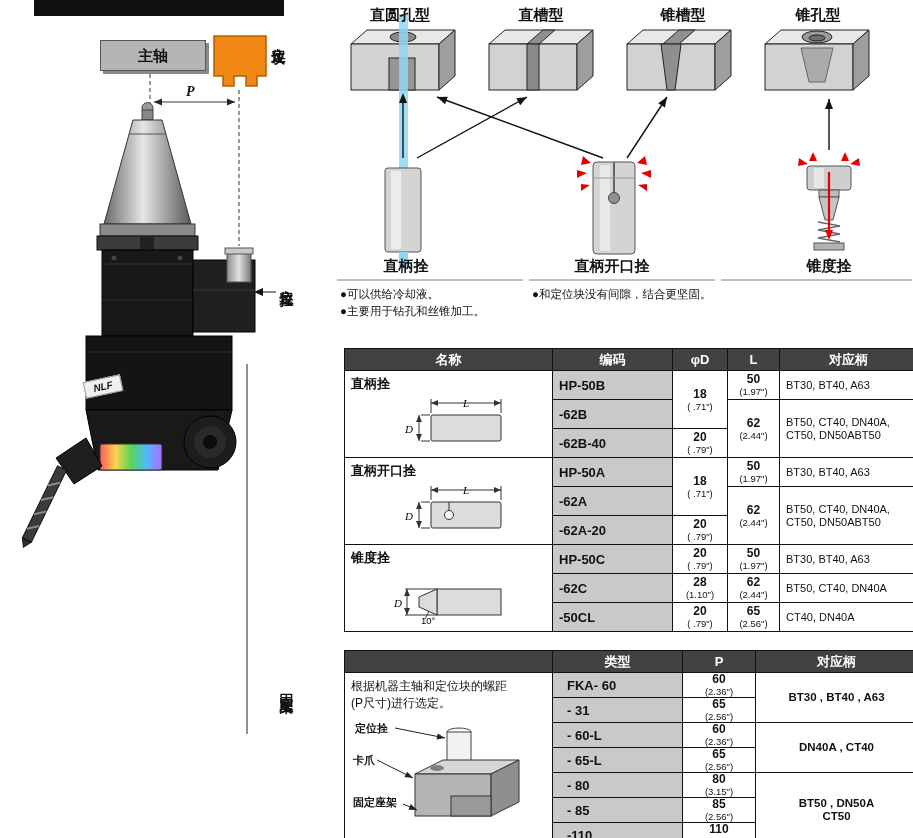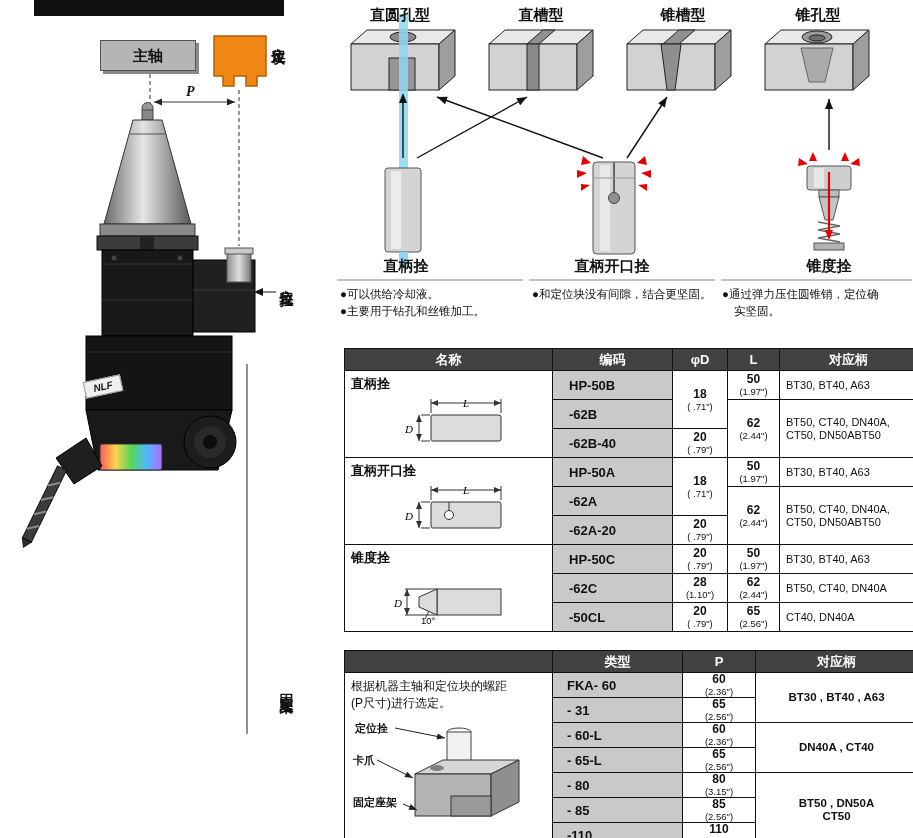--- a/index.html
+++ b/index.html
@@ -2,35 +2,35 @@
 <html><head>
 <meta charset="utf-8">
 <style>
 *{box-sizing:border-box;margin:0;padding:0}
 html,body{width:913px;height:838px;background:#fff;font-family:"Liberation Sans","DejaVu Sans",sans-serif;color:#111;overflow:hidden}
 #page{position:relative;width:913px;height:838px}
 #left{position:absolute;left:0;top:0;width:337px;height:838px}
 #right{position:absolute;left:337px;top:0;width:576px;height:838px}
 .abs{position:absolute}
 .vtext{position:absolute;writing-mode:vertical-rl;text-orientation:upright;font-weight:bold;font-size:14px;letter-spacing:2px;line-height:18px}
-.spindle{position:absolute;left:100px;top:40px;width:96px;height:31px;background:#b5b5b5;border:1px solid #555;box-shadow:3px 3px 0 #8a8a8a;text-align:center;line-height:29px;font-weight:bold;font-size:15px}
+.spindle{position:absolute;left:100px;top:40px;width:106px;height:31px;background:#b5b5b5;border:1px solid #555;box-shadow:3px 3px 0 #8a8a8a;text-align:center;line-height:29px;font-weight:bold;font-size:15px}
 .plabel{position:absolute;left:186px;top:84px;font-family:"Liberation Serif",serif;font-style:italic;font-weight:bold;font-size:14px}
 .brand{position:absolute;left:84px;top:378px;width:38px;height:17px;background:#f0f0f0;border:1px solid #999;transform:rotate(-12deg);font-style:italic;font-weight:bold;font-size:10px;text-align:center;line-height:15px}
 .sock-h{position:absolute;width:120px;text-align:center;font-size:15px;font-weight:bold;top:6px}
 .pin-l{position:absolute;width:120px;text-align:center;font-size:15px;font-weight:bold;top:257px}
 .note{position:absolute;width:188px;font-size:11.5px;line-height:17px}
 .note .ind{padding-left:12px}
 table.tbl{position:absolute;left:7px;border-collapse:collapse;table-layout:fixed;background:#fff}
 .tbl th{background:#424242;color:#fff;font-size:13px;font-weight:bold;height:22px;border:1px solid #111;padding:0}
 .tbl td{border:1px solid #111;padding:0;vertical-align:middle}
 .spec{top:348px;width:573px}
 .spec tr.r{height:29px}
 .mount{top:650px;width:573px}
 .mount tr.r{height:23px}
-td.code{background:#c9c9c9;font-weight:bold;font-size:13px;padding-left:16px;text-align:left;white-space:pre}
+td.code{background:#c9c9c9;font-weight:bold;font-size:13px;padding-left:6px;text-align:left;white-space:pre}
 .mount td.code{padding-left:14px}
 td.num{text-align:center}
 .nv{font-size:12px;font-weight:bold;line-height:13px}
 .nin{font-size:9.5px;line-height:11px}
 td.shank{font-size:11px;padding-left:6px;line-height:13px}
 .mount td.shank{text-align:center;padding-left:0;font-weight:bold;font-size:11.5px}
 td.name{vertical-align:top;background:#fff}
 .gname{font-size:13px;font-weight:bold;padding:4px 0 0 6px}
 td.desc{vertical-align:top;padding:5px 6px;font-size:12px;line-height:17px}
 .dt{font-family:"Liberation Serif",serif;font-style:italic;font-size:11px}
@@ -237,24 +237,20 @@
     <div class="pin-l" style="left:9px">直柄拴</div>
     <div class="pin-l" style="left:215px">直柄开口拴</div>
     <div class="pin-l" style="left:432px">锥度拴</div>
 
     <div class="note" style="left:3px;top:286px">
       <div>●可以供给冷却液。</div>
       <div>●主要用于钻孔和丝锥加工。</div>
     </div>
     <div class="note" style="left:195px;top:286px">
       <div>●和定位块没有间隙，结合更坚固。</div>
-    </div>
-    <div class="note" style="left:385px;top:286px">
-      <div>●通过弹力压住圆锥销，定位确</div>
-      <div class="ind">实坚固。</div>
     </div>
 
     <table class="tbl spec">
       <colgroup>
           <col style="width:208px">
           <col style="width:120px">
           <col style="width:55px">
           <col style="width:52px">
           <col style="width:138px">
         </colgroup>

